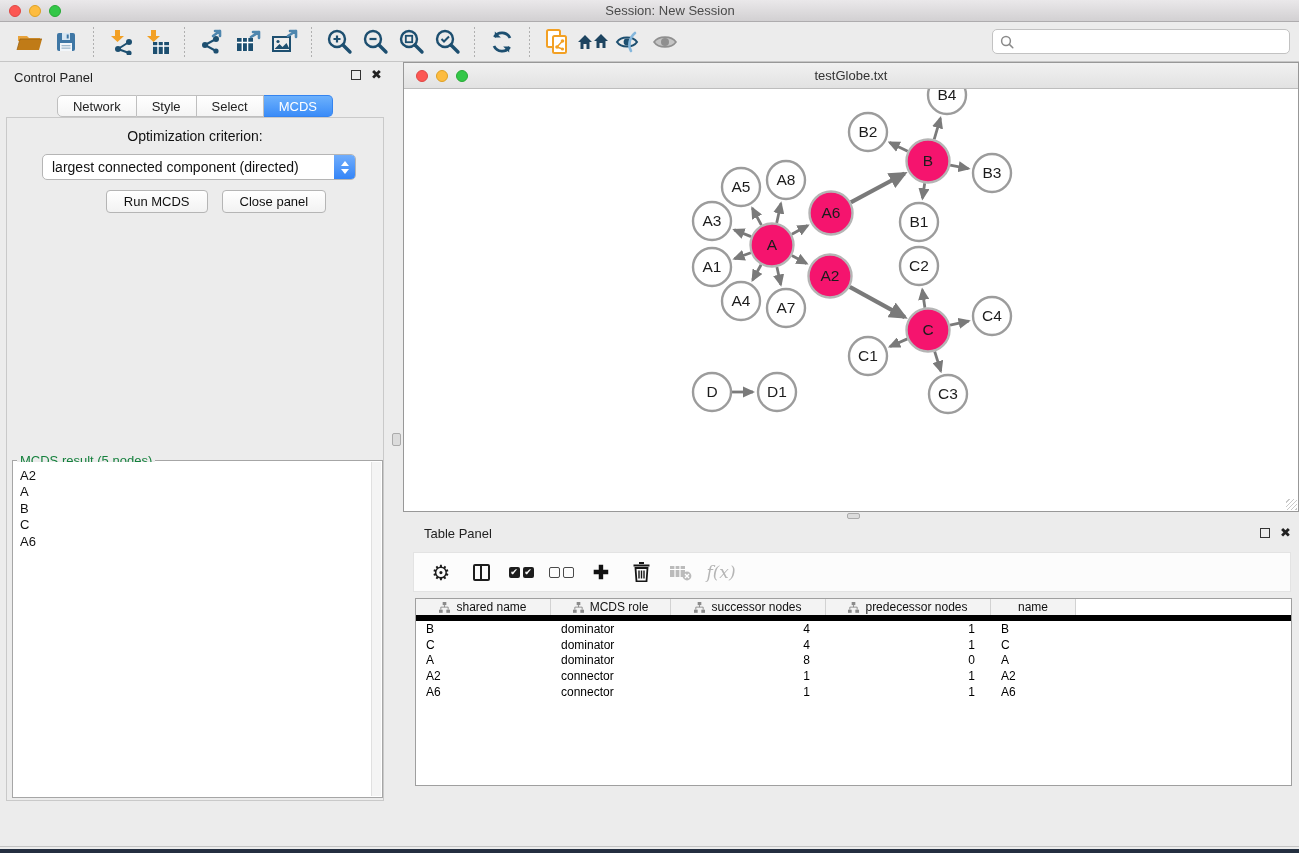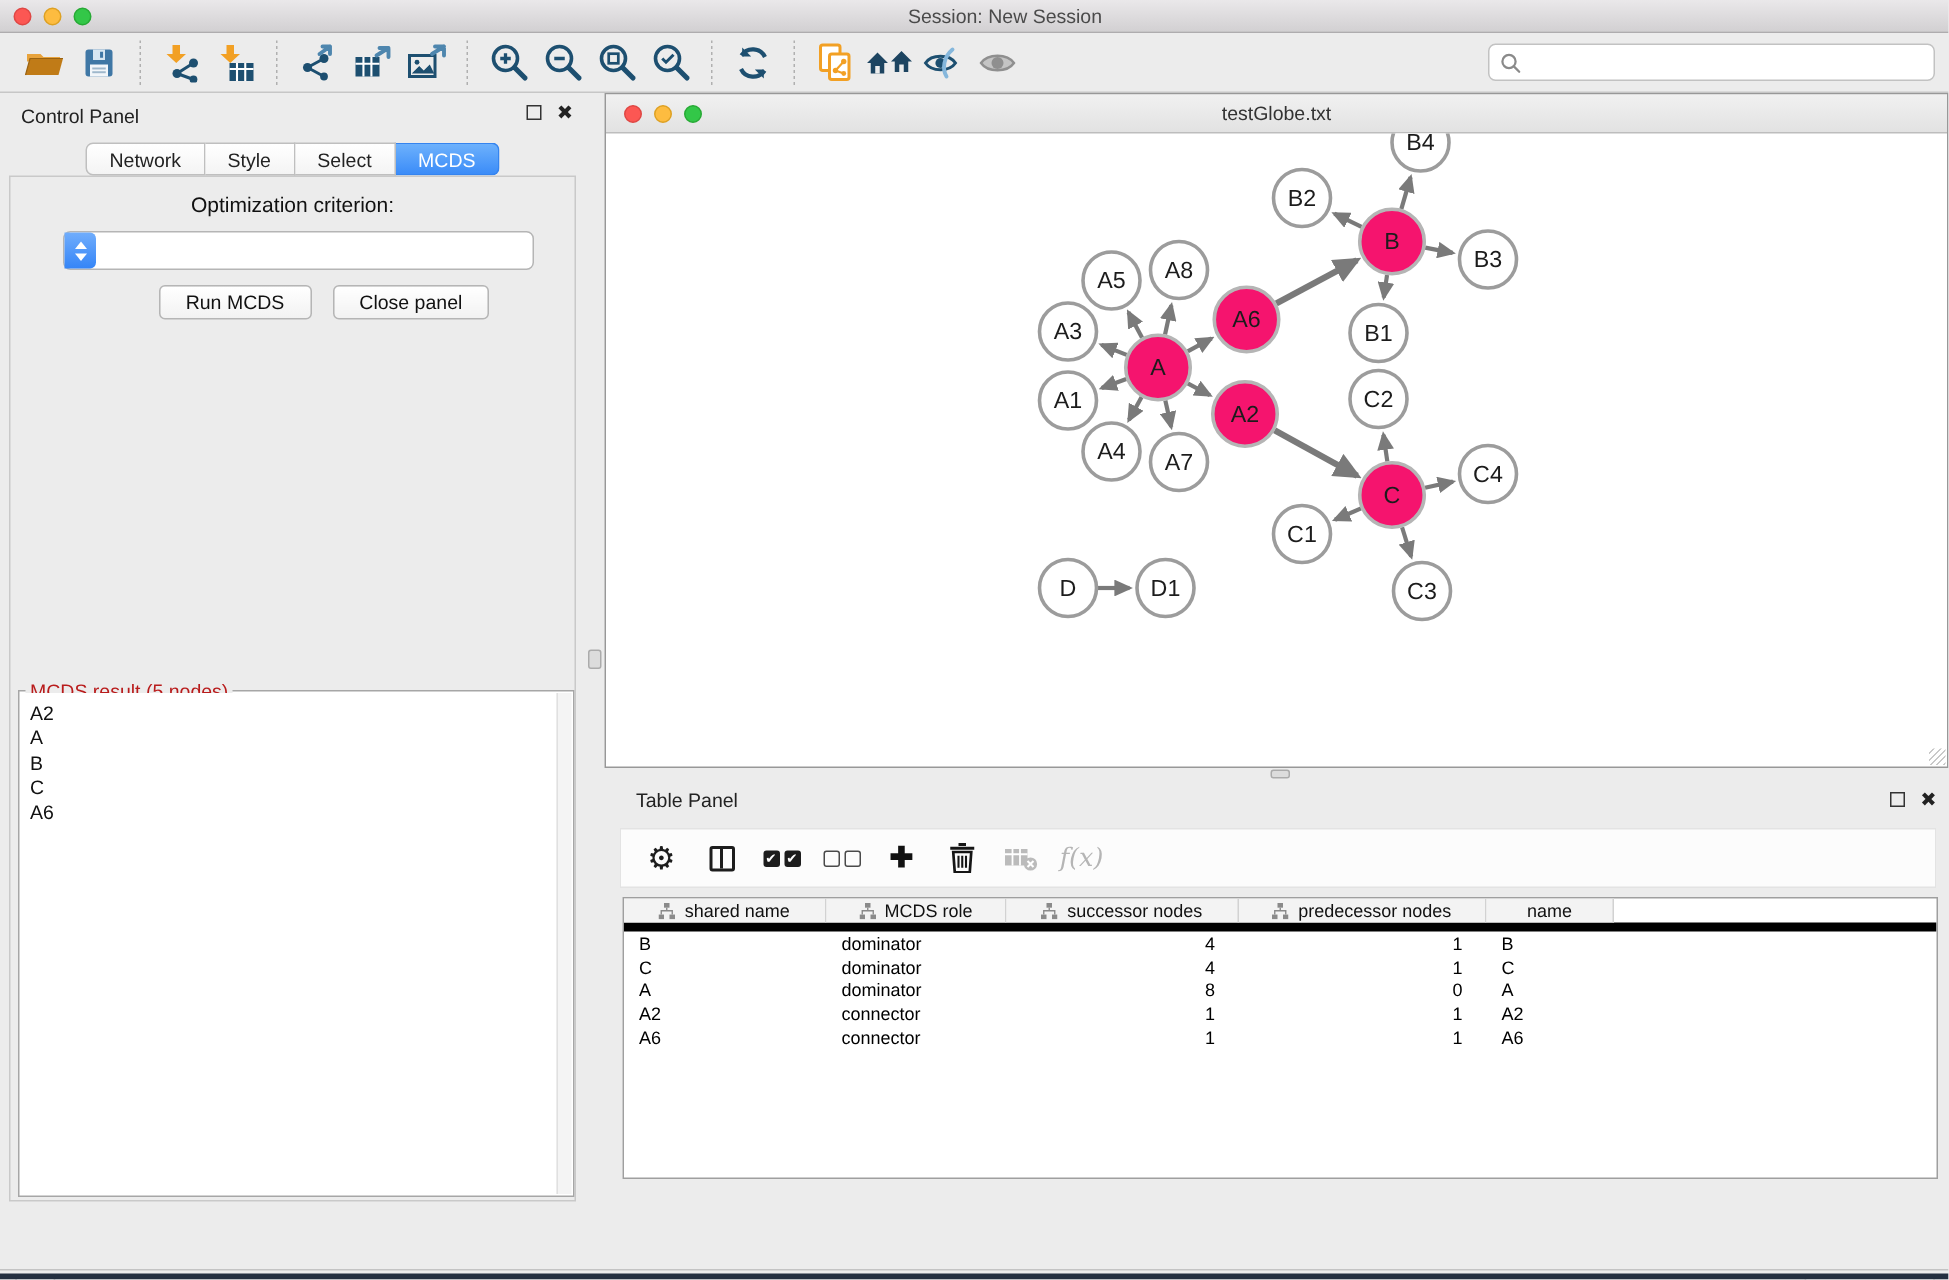--- a/index.html
+++ b/index.html
@@ -59,21 +59,21 @@
     align-items:center; justify-content:center; gap:3px; }
   .tri-up { width:0; height:0; border-left:4px solid transparent; border-right:4px solid transparent; border-bottom:5px solid #fff; }
   .tri-dn { width:0; height:0; border-left:4px solid transparent; border-right:4px solid transparent; border-top:5px solid #fff; }
   .cp-buttons { position:absolute; top:128px; left:0; right:0; display:flex; justify-content:center; gap:14px;margin-left:42px; }
   .pbtn { height:23px; padding:0 17px; font-size:13px; color:#111; background:linear-gradient(#ffffff,#f2f2f2);
     border:1px solid #b5b5b5; border-radius:4px; cursor:pointer; font-family:inherit; }
 
   .fieldset { position:absolute; left:12px; top:398px; width:371px; height:338px;
     border:1px solid #a6a6a6; background:#fff; }
   .fieldset .legend { position:absolute; top:-8px; left:4px; background:#ececec; padding:0 3px;
-    font-size:13px; color:#b91c1c; }
+    font-size:13px; color:#15803d; }
   .result-list { position:absolute; inset:1px 11px 1px 1px; background:#fff; overflow:hidden;
     padding:6px 0 0 6px; }
   .result-list .item { font-size:13px; line-height:16.4px; color:#111; cursor:default; }
   .rl-scroll { position:absolute; top:1px; right:1px; bottom:1px; width:10px; background:#f4f4f4; border-left:1px solid #e0e0e0; }
 
   .divider-v { position:absolute; left:390px; top:62px; width:13px; height:756px; background:#ececec; }
   .divider-v .handle { position:absolute; left:2px; top:371px; width:9px; height:13px;
     background:#dcdcdc; border:1px solid #ababab; border-radius:2px; }
 
   
@@ -311,20 +311,21 @@
   </div>
   <div class="cp-tabs segbar">
       <span class="seg">Network</span>
       <span class="seg">Style</span>
       <span class="seg">Select</span>
       <span class="seg sel">MCDS</span>
     </div>
   <div class="cp-box"></div>
   <div class="opt-label">Optimization criterion:</div>
   <div class="dropdown">
+    <span class="dval">largest connected component (directed)</span>
     <span class="dd-stepper">
       <span class="tri-up"></span>
         <span class="tri-dn"></span>
     </span>
   </div>
   <div class="cp-buttons">
     <button class="pbtn">Run MCDS</button>
     <button class="pbtn">Close panel</button>
   </div>
   <div class="fieldset">

